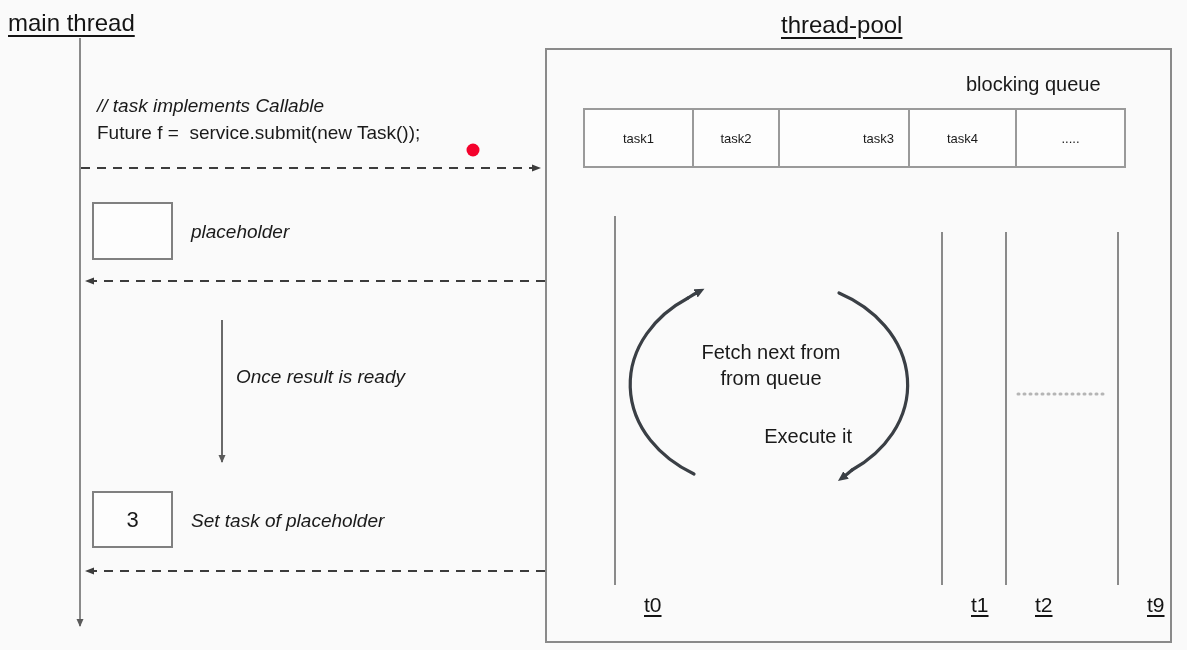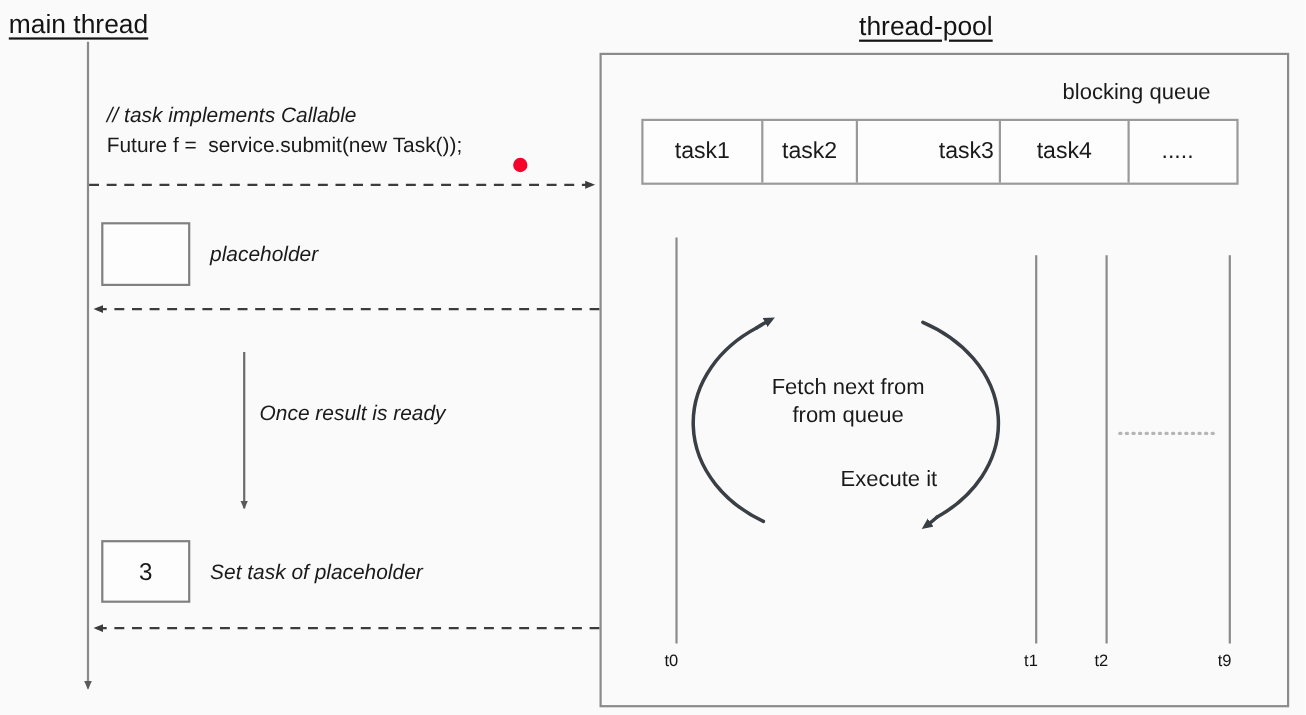--- a/index.html
+++ b/index.html
@@ -41,36 +41,38 @@
   }
   .code-line.comment {
     font-style: italic;
   }
   .note {
     font-size: 19px;
     font-style: italic;
     color: #1a1a1a;
   }
   .cell-label {
-    font-size: 21px;
+    font-size: 13px;
     color: #1a1a1a;
   }
   .queue-title {
     font-size: 20px;
     color: #1a1a1a;
   }
   .cycle-text {
     font-size: 20px;
     color: #1a1a1a;
     text-align: center;
   }
   .tick-label {
-    font-size: 15px;
+    font-size: 21px;
     color: #141414;
+    text-decoration: underline;
     text-underline-offset: 3px;
+    margin-left: 40px;
   }
   .box {
     position: absolute;
     border: 2px solid #808080;
     background: #fdfdfd;
     box-sizing: border-box;
   }
   .box-value {
     position: absolute;
     left: 0; right: 0; top: 0; bottom: 0;
@@ -190,21 +192,21 @@
   <div id="queue-table" style="left:583px; top:108px; width:543px; height:60px;">
     <div class="qcell" style="left:0px;   width:109px;">
       <span class="cell-label">task1</span>
     </div>
     <div class="qcell" style="left:109px; width:86px;">
       <span class="cell-label">task2</span>
     </div>
     <div class="qcell" style="left:217px; width:108px;padding-left:47px;">
       <span class="cell-label">task3</span>
     </div>
-    <div class="qcell" style="left:325px; width:117px;">
+    <div class="qcell" style="left:325px; width:107px;">
       <span class="cell-label">task4</span>
     </div>
     <div class="qcell" style="left:432px; width:107px;">
       <span class="cell-label">.....</span>
     </div>
   </div>
 
   <div class="txt code-line comment" style="left:97px; top:94px;">// task implements Callable</div>
   <div class="txt code-line" style="left:97px; top:121px;">Future f =  service.submit(new Task());</div>
 

